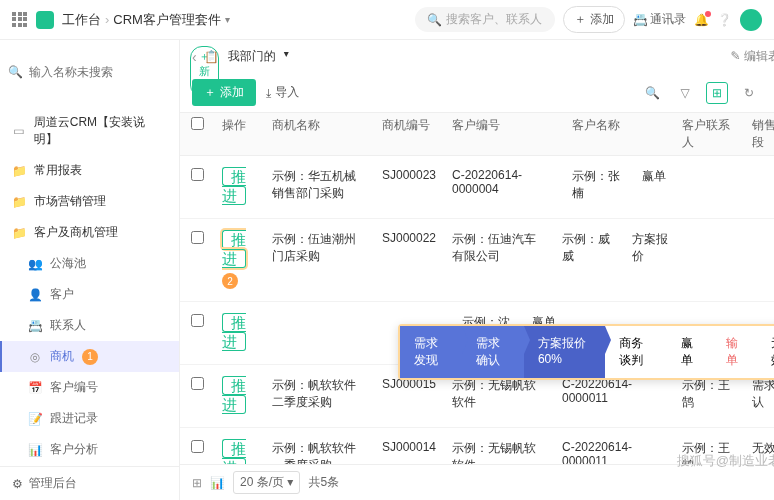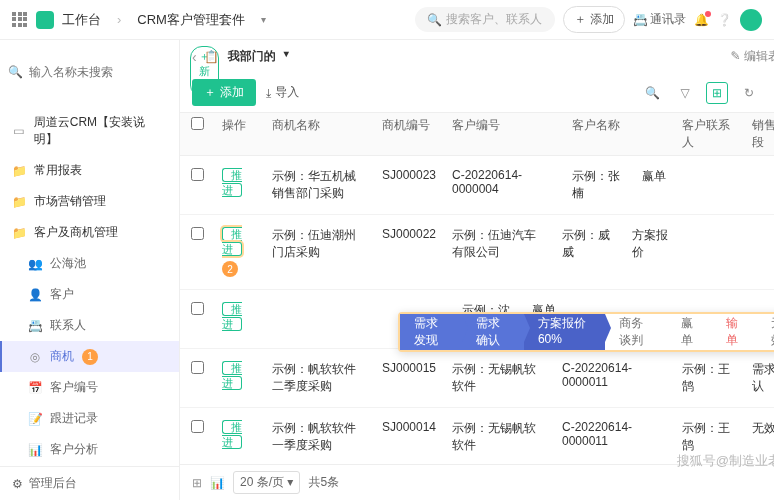--- a/index.html
+++ b/index.html
@@ -1,21 +1,21 @@
 <!DOCTYPE html>
 <html><head>
 <meta charset="utf-8">
 <style>
 *{box-sizing:border-box;margin:0;padding:0;font-family:-apple-system,"PingFang SC","Microsoft YaHei",sans-serif}
 body{font-size:12px;color:#333;background:#fff;width:774px;height:500px;overflow:hidden}
 .topbar{height:40px;display:flex;align-items:center;padding:0 12px;border-bottom:1px solid #eee;gap:8px}
 .topbar .apps{width:16px;height:16px;display:grid;grid-template-columns:repeat(3,1fr);gap:1px}
 .topbar .apps i{background:#888;width:4px;height:4px}
 .topbar .logo{width:18px;height:18px;background:#1fc28f;border-radius:4px}
-.topbar .crumb{display:flex;align-items:center;gap:16px;color:#333;font-size:13px}
+.topbar .crumb{display:flex;align-items:center;gap:4px;color:#333;font-size:13px}
 .topbar .crumb .sep{color:#bbb}
 .topbar .crumb .chev{color:#888;font-size:10px}
 .topbar .sp{flex:1}
 .search-top{display:flex;align-items:center;background:#f5f5f5;border-radius:16px;padding:4px 12px;width:140px;color:#aaa;gap:4px}
 .btn-add-top{border:1px solid #ddd;border-radius:14px;padding:4px 10px;display:flex;align-items:center;gap:4px;color:#555}
 .topbar .icon-btn{color:#666;display:flex;align-items:center;gap:2px;font-size:12px;position:relative}
 .avatar{width:22px;height:22px;background:#1fc28f;border-radius:50%}
 .dot-badge{position:absolute;top:-2px;right:-2px;width:6px;height:6px;background:#f56;border-radius:50%}
 .main{display:flex;height:460px}
 .sidebar{width:180px;border-right:1px solid #eee;display:flex;flex-direction:column}
@@ -25,21 +25,21 @@
 .sb-list{flex:1;overflow:auto;padding:4px 0}
 .sb-item{display:flex;align-items:center;padding:7px 12px;gap:8px;color:#555;cursor:pointer}
 .sb-item.group{color:#333;font-weight:500}
 .sb-item.sub{padding-left:28px;color:#666}
 .sb-item.active{background:#eef;color:#5874d8;border-left:2px solid #5874d8;padding-left:26px}
 .sb-item .ic{width:14px;text-align:center;color:#888}
 .sb-footer{border-top:1px solid #eee;padding:8px 12px;display:flex;align-items:center;gap:6px;color:#666}
 .content{flex:1;display:flex;flex-direction:column;position:relative}
 .c-top{display:flex;align-items:center;padding:8px 12px;gap:8px;color:#666}
 .c-top .collapse{font-size:14px;color:#999}
-.c-top .dept{display:flex;align-items:flex-start;gap:8px;font-weight:700;color:#333}
+.c-top .dept{display:flex;align-items:flex-start;gap:8px;font-weight:400;color:#333}
 .c-top .sp{flex:1}
 .c-top .edit{color:#888}
 .c-actions{display:flex;align-items:center;padding:6px 12px;gap:10px}
 .btn-primary{background:#1fc28f;color:#fff;border-radius:3px;padding:5px 12px;display:flex;align-items:center;gap:4px}
 .btn-ghost{display:flex;align-items:center;gap:4px;color:#555}
 .c-actions .sp{flex:1}
 .c-actions .tico{width:22px;height:22px;display:flex;align-items:center;justify-content:center;color:#888;border-radius:3px}
 .c-actions .tico.active{border:1px solid #1fc28f;color:#1fc28f}
 .table{flex:1;overflow:auto}
 .thead{display:flex;background:#fafafa;border-top:1px solid #eee;border-bottom:1px solid #eee;font-weight:500;color:#666}
@@ -47,27 +47,27 @@
 .cell{padding:4px 8px;font-size:12px}
 .c-chk{width:34px;display:flex;justify-content:center}
 .c-chk input{width:13px;height:13px}
 .c-op{width:50px}
 .c-name{width:110px}
 .c-code{width:70px}
 .c-cust{width:110px}
 .c-ccode{width:120px}
 .c-contact{width:70px}
 .c-stage{width:60px}
-.push-btn{border:1px solid #1fc28f;color:#1fc28f;border-radius:3px;padding:0 8px;font-size:11px}
+.push-btn{border:1px solid #1fc28f;color:#1fc28f;border-radius:3px;padding:0 8px;font-size:15px}
 .push-btn.hl{box-shadow:0 0 0 2px #ffd89a}
 .num-badge{display:inline-flex;width:16px;height:16px;background:#ff9f43;color:#fff;border-radius:50%;align-items:center;justify-content:center;font-size:10px}
 .pipe{position:absolute;left:218px;top:22px;display:flex;background:#fff;box-shadow:0 2px 10px rgba(0,0,0,.15);border-radius:4px;z-index:9;border:2px solid #ffd89a}
-.pipe .seg{padding:1px 14px;font-size:12px;position:relative;color:#fff;background:#5874d8}
+.pipe .seg{padding:9px 14px;font-size:12px;position:relative;color:#fff;background:#5874d8}
 .pipe .seg.cur{background:#4a62c8}
-.pipe .seg.plain{background:#fff;color:#737373}
+.pipe .seg.plain{background:#fff;color:#000000}
 .pipe .seg.red{color:#e66}
 .pipe .seg:not(:last-child)::after{content:"";position:absolute;right:-6px;top:0;width:0;height:0;border-top:14px solid transparent;border-bottom:14px solid transparent;border-left:6px solid #5874d8;z-index:1}
 .pipe .seg.plain::after{border-left-color:#fff}
 .pipe .seg.cur::after{border-left-color:#4a62c8}
 .pager{display:flex;align-items:center;padding:6px 12px;gap:8px;border-top:1px solid #eee;color:#666;font-size:12px}
 .pager .sel{border:1px solid #ddd;padding:2px 6px;border-radius:3px}
 .watermark{position:absolute;right:10px;bottom:30px;color:#bbb;font-size:13px}
 </style>
 </head>
 <body>

